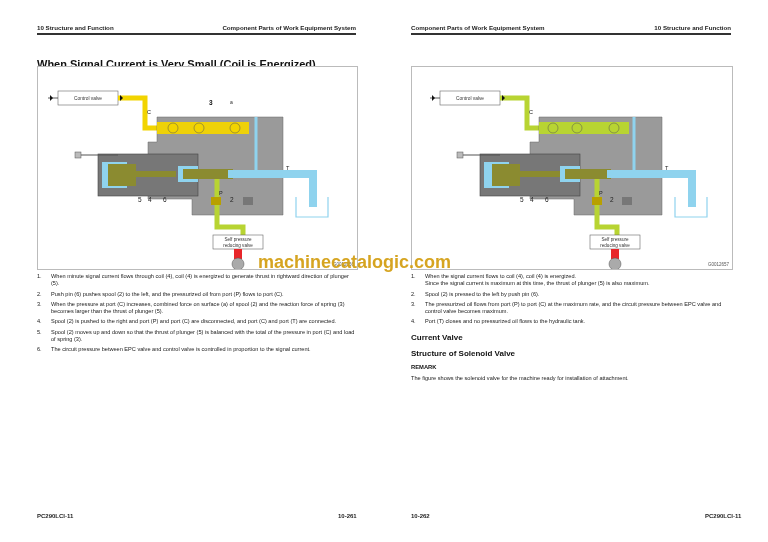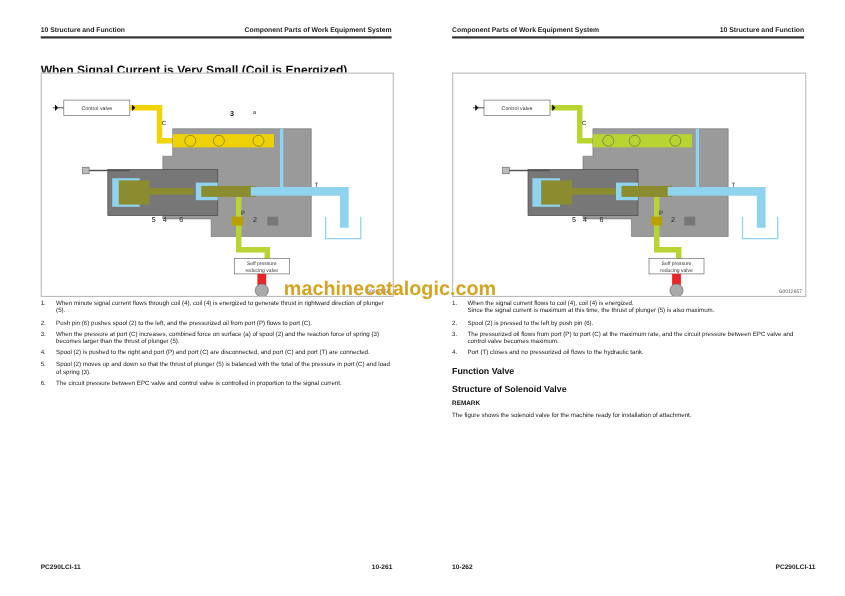--- a/index.html
+++ b/index.html
@@ -150,21 +150,21 @@
     <div class="figid" style="right:3px; bottom:2px;">G0012657</div>
   </div>
 
   <ol class="steps" style="left:27px; top:273px; width:320px;">
     <li><span class="num">1.</span><span>When the signal current flows to coil (4), coil (4) is energized.</span><br><span>Since the signal current is maximum at this time, the thrust of plunger (5) is also maximum.</span></li>
     <li><span class="num">2.</span><span>Spool (2) is pressed to the left by push pin (6).</span></li>
     <li><span class="num">3.</span><span>The pressurized oil flows from port (P) to port (C) at the maximum rate, and the circuit pressure between EPC valve and control valve becomes maximum.</span></li>
     <li><span class="num">4.</span><span>Port (T) closes and no pressurized oil flows to the hydraulic tank.</span></li>
   </ol>
 
-  <div class="h2" style="left:27px; top:333px;">Function Valve</div>
+  <div class="h2" style="left:27px; top:333px;">Current Valve</div>
   <div class="h2" style="left:27px; top:349px;text-align:center;">Structure of Solenoid Valve</div>
   <div class="remark" style="left:27px; top:364px;">REMARK</div>
   <div class="body-text" style="left:27px; top:375px;">The figure shows the solenoid valve for the machine ready for installation of attachment.</div>
 
   <div class="footer" style="left:27px;">10-262</div>
   <div class="footer" style="left:321px;">PC290LCI-11</div>
 </div>
 
 <div class="watermark">machinecatalogic.com</div>
 

